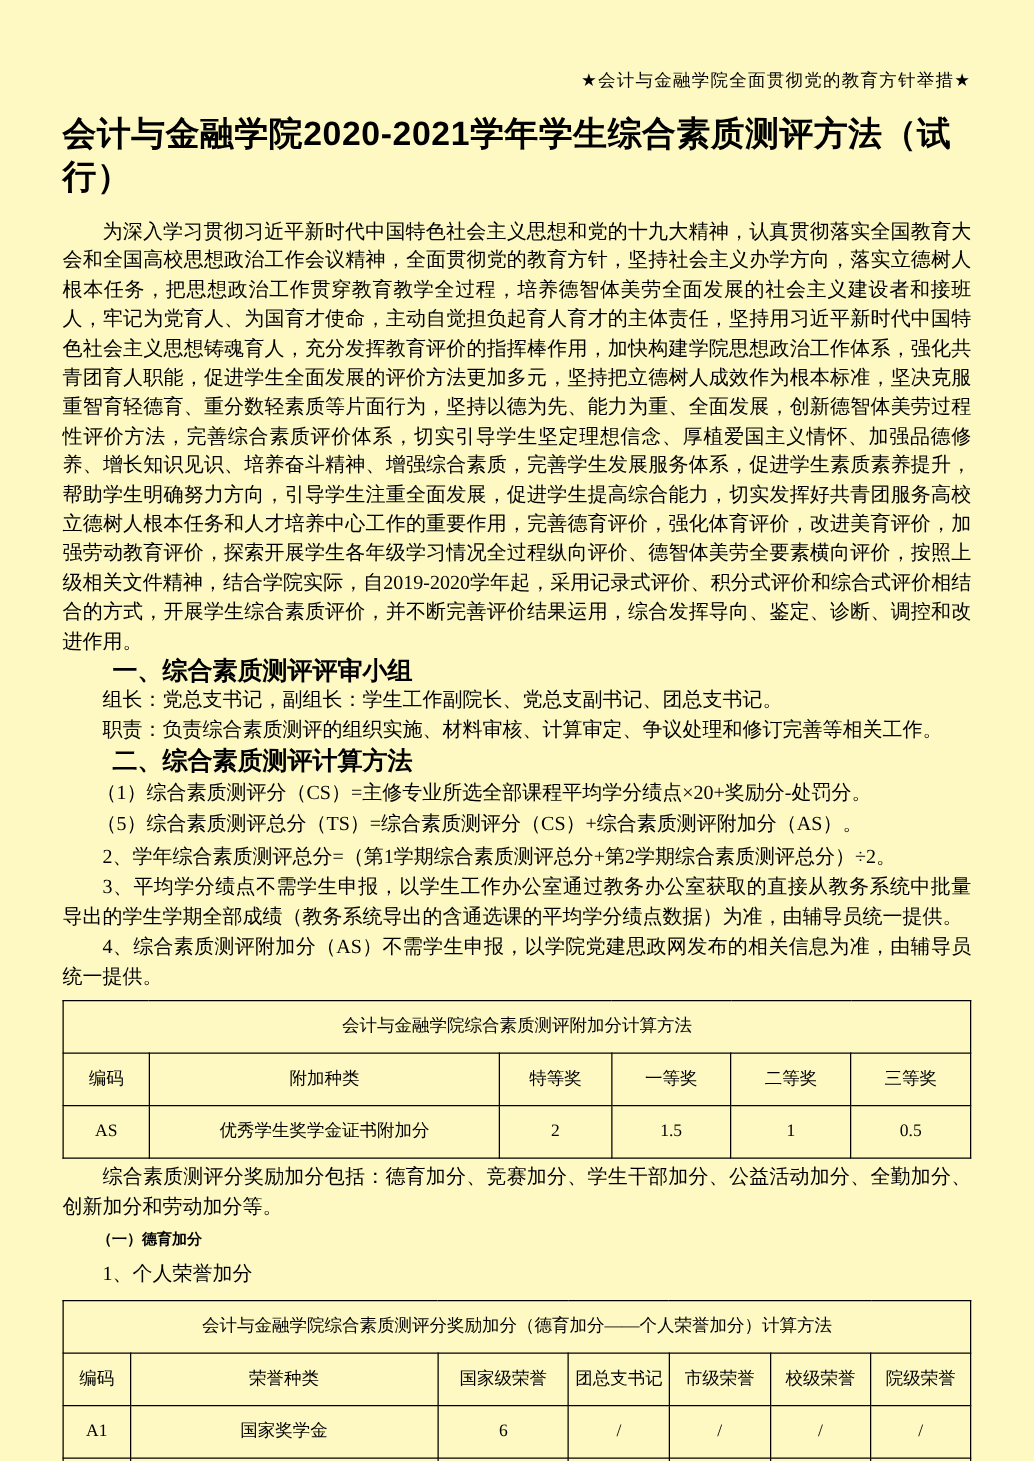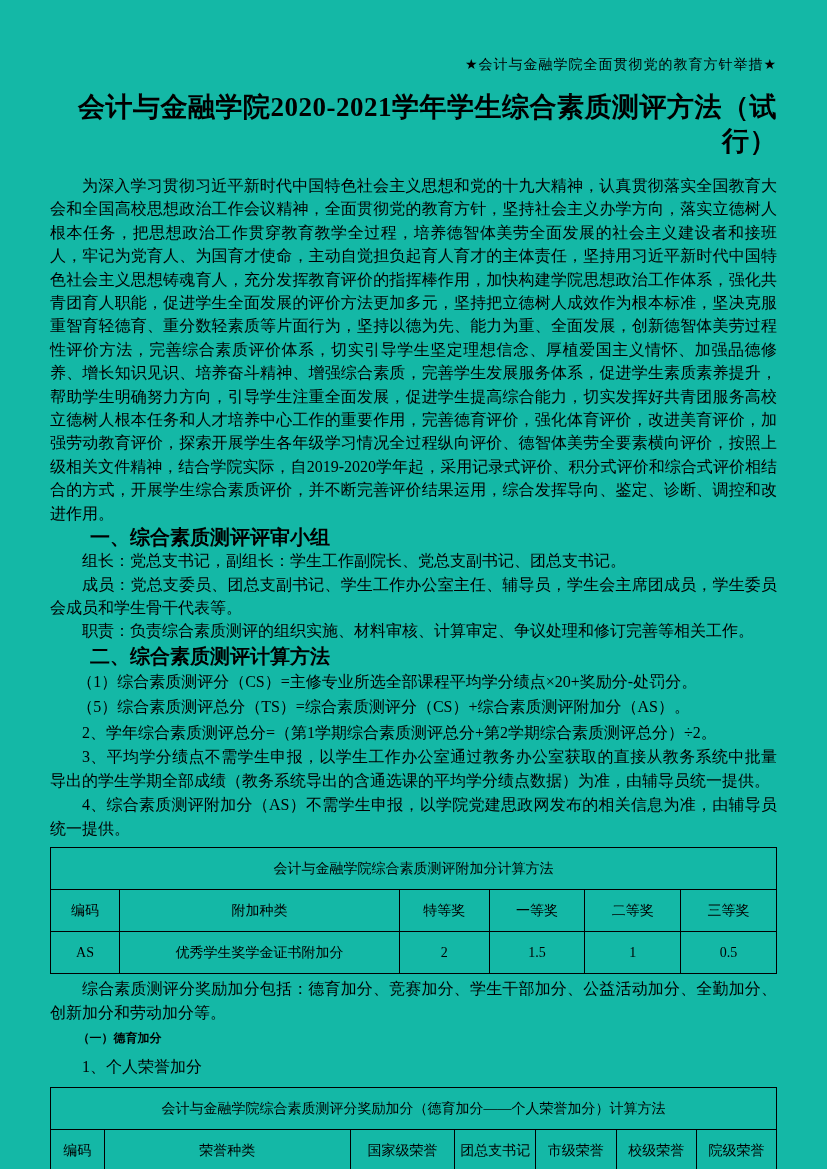--- a/index.html
+++ b/index.html
@@ -1,29 +1,29 @@
 <!DOCTYPE html>
 <html><head>
 <meta charset="utf-8">
 <style>
   html,body{margin:0;padding:0;background:#e8e8e8;}
   .page{
-    width:827px;height:1169px;margin:0 auto;background:#14b8a6;
+    width:827px;height:1169px;margin:0 auto;background:#fef9c3;
     box-sizing:border-box;padding:55px 50px 0 50px;
     font-family:"Liberation Serif","DejaVu Serif",serif;
     font-size:16px;color:#000;overflow:hidden;
   }
   .header-note{
     text-align:right;
     font-family:"Liberation Sans","DejaVu Sans",sans-serif;
     font-size:14px;line-height:18px;letter-spacing:1px;
   }
   .doc-title{
-    margin:17px 0 0 0;text-align:right;
-    font-family:Liberation Serif, serif;
+    margin:17px 0 0 0;text-align:left;
+    font-family:Liberation Sans, sans-serif;
     font-weight:bold;font-size:27px;line-height:34px;letter-spacing:0.5px;
   }
   .body-p{
     margin:0;text-align:justify;text-indent:2em;line-height:23.4px;
   }
   .intro{margin-top:16px;}
   .sec-heading{
     margin:0;font-family:"Liberation Sans","DejaVu Sans",sans-serif;
     font-weight:bold;font-size:20px;line-height:24px;text-indent:2em;
   }
@@ -51,21 +51,20 @@
 <div class="page">
 
   <div class="header-note">★会计与金融学院全面贯彻党的教育方针举措★</div>
 
   <h1 class="doc-title">会计与金融学院2020-2021学年学生综合素质测评方法（试行）</h1>
 
   <p class="body-p intro">为深入学习贯彻习近平新时代中国特色社会主义思想和党的十九大精神，认真贯彻落实全国教育大会和全国高校思想政治工作会议精神，全面贯彻党的教育方针，坚持社会主义办学方向，落实立德树人根本任务，把思想政治工作贯穿教育教学全过程，培养德智体美劳全面发展的社会主义建设者和接班人，牢记为党育人、为国育才使命，主动自觉担负起育人育才的主体责任，坚持用习近平新时代中国特色社会主义思想铸魂育人，充分发挥教育评价的指挥棒作用，加快构建学院思想政治工作体系，强化共青团育人职能，促进学生全面发展的评价方法更加多元，坚持把立德树人成效作为根本标准，坚决克服重智育轻德育、重分数轻素质等片面行为，坚持以德为先、能力为重、全面发展，创新德智体美劳过程性评价方法，完善综合素质评价体系，切实引导学生坚定理想信念、厚植爱国主义情怀、加强品德修养、增长知识见识、培养奋斗精神、增强综合素质，完善学生发展服务体系，促进学生素质素养提升，帮助学生明确努力方向，引导学生注重全面发展，促进学生提高综合能力，切实发挥好共青团服务高校立德树人根本任务和人才培养中心工作的重要作用，完善德育评价，强化体育评价，改进美育评价，加强劳动教育评价，探索开展学生各年级学习情况全过程纵向评价、德智体美劳全要素横向评价，按照上级相关文件精神，结合学院实际，自2019-2020学年起，采用记录式评价、积分式评价和综合式评价相结合的方式，开展学生综合素质评价，并不断完善评价结果运用，综合发挥导向、鉴定、诊断、调控和改进作用。</p>
 
   <h2 class="sec-heading">一、综合素质测评评审小组</h2>
   <p class="body-p">组长：党总支书记，副组长：学生工作副院长、党总支副书记、团总支书记。</p>
-  <p class="body-p">成员：党总支委员、团总支副书记、学生工作办公室主任、辅导员，学生会主席团成员，学生委员会成员和学生骨干代表等。</p>
   <p class="body-p">职责：负责综合素质测评的组织实施、材料审核、计算审定、争议处理和修订完善等相关工作。</p>
 
   <h2 class="sec-heading" style="line-height:26px;">二、综合素质测评计算方法</h2>
   <p class="body-p s2 paren">（1）综合素质测评分（CS）=主修专业所选全部课程平均学分绩点×20+奖励分-处罚分。</p>
   <p class="body-p s2 paren">（5）综合素质测评总分（TS）=综合素质测评分（CS）+综合素质测评附加分（AS）。</p>
   <p class="body-p s2">2、学年综合素质测评总分=（第1学期综合素质测评总分+第2学期综合素质测评总分）÷2。</p>
   <p class="body-p s2" style="line-height:24px;">3、平均学分绩点不需学生申报，以学生工作办公室通过教务办公室获取的直接从教务系统中批量导出的学生学期全部成绩（教务系统导出的含通选课的平均学分绩点数据）为准，由辅导员统一提供。</p>
   <p class="body-p s2" style="line-height:24px;">4、综合素质测评附加分（AS）不需学生申报，以学院党建思政网发布的相关信息为准，由辅导员统一提供。</p>
 
   <div class="spacer-sm"></div>

